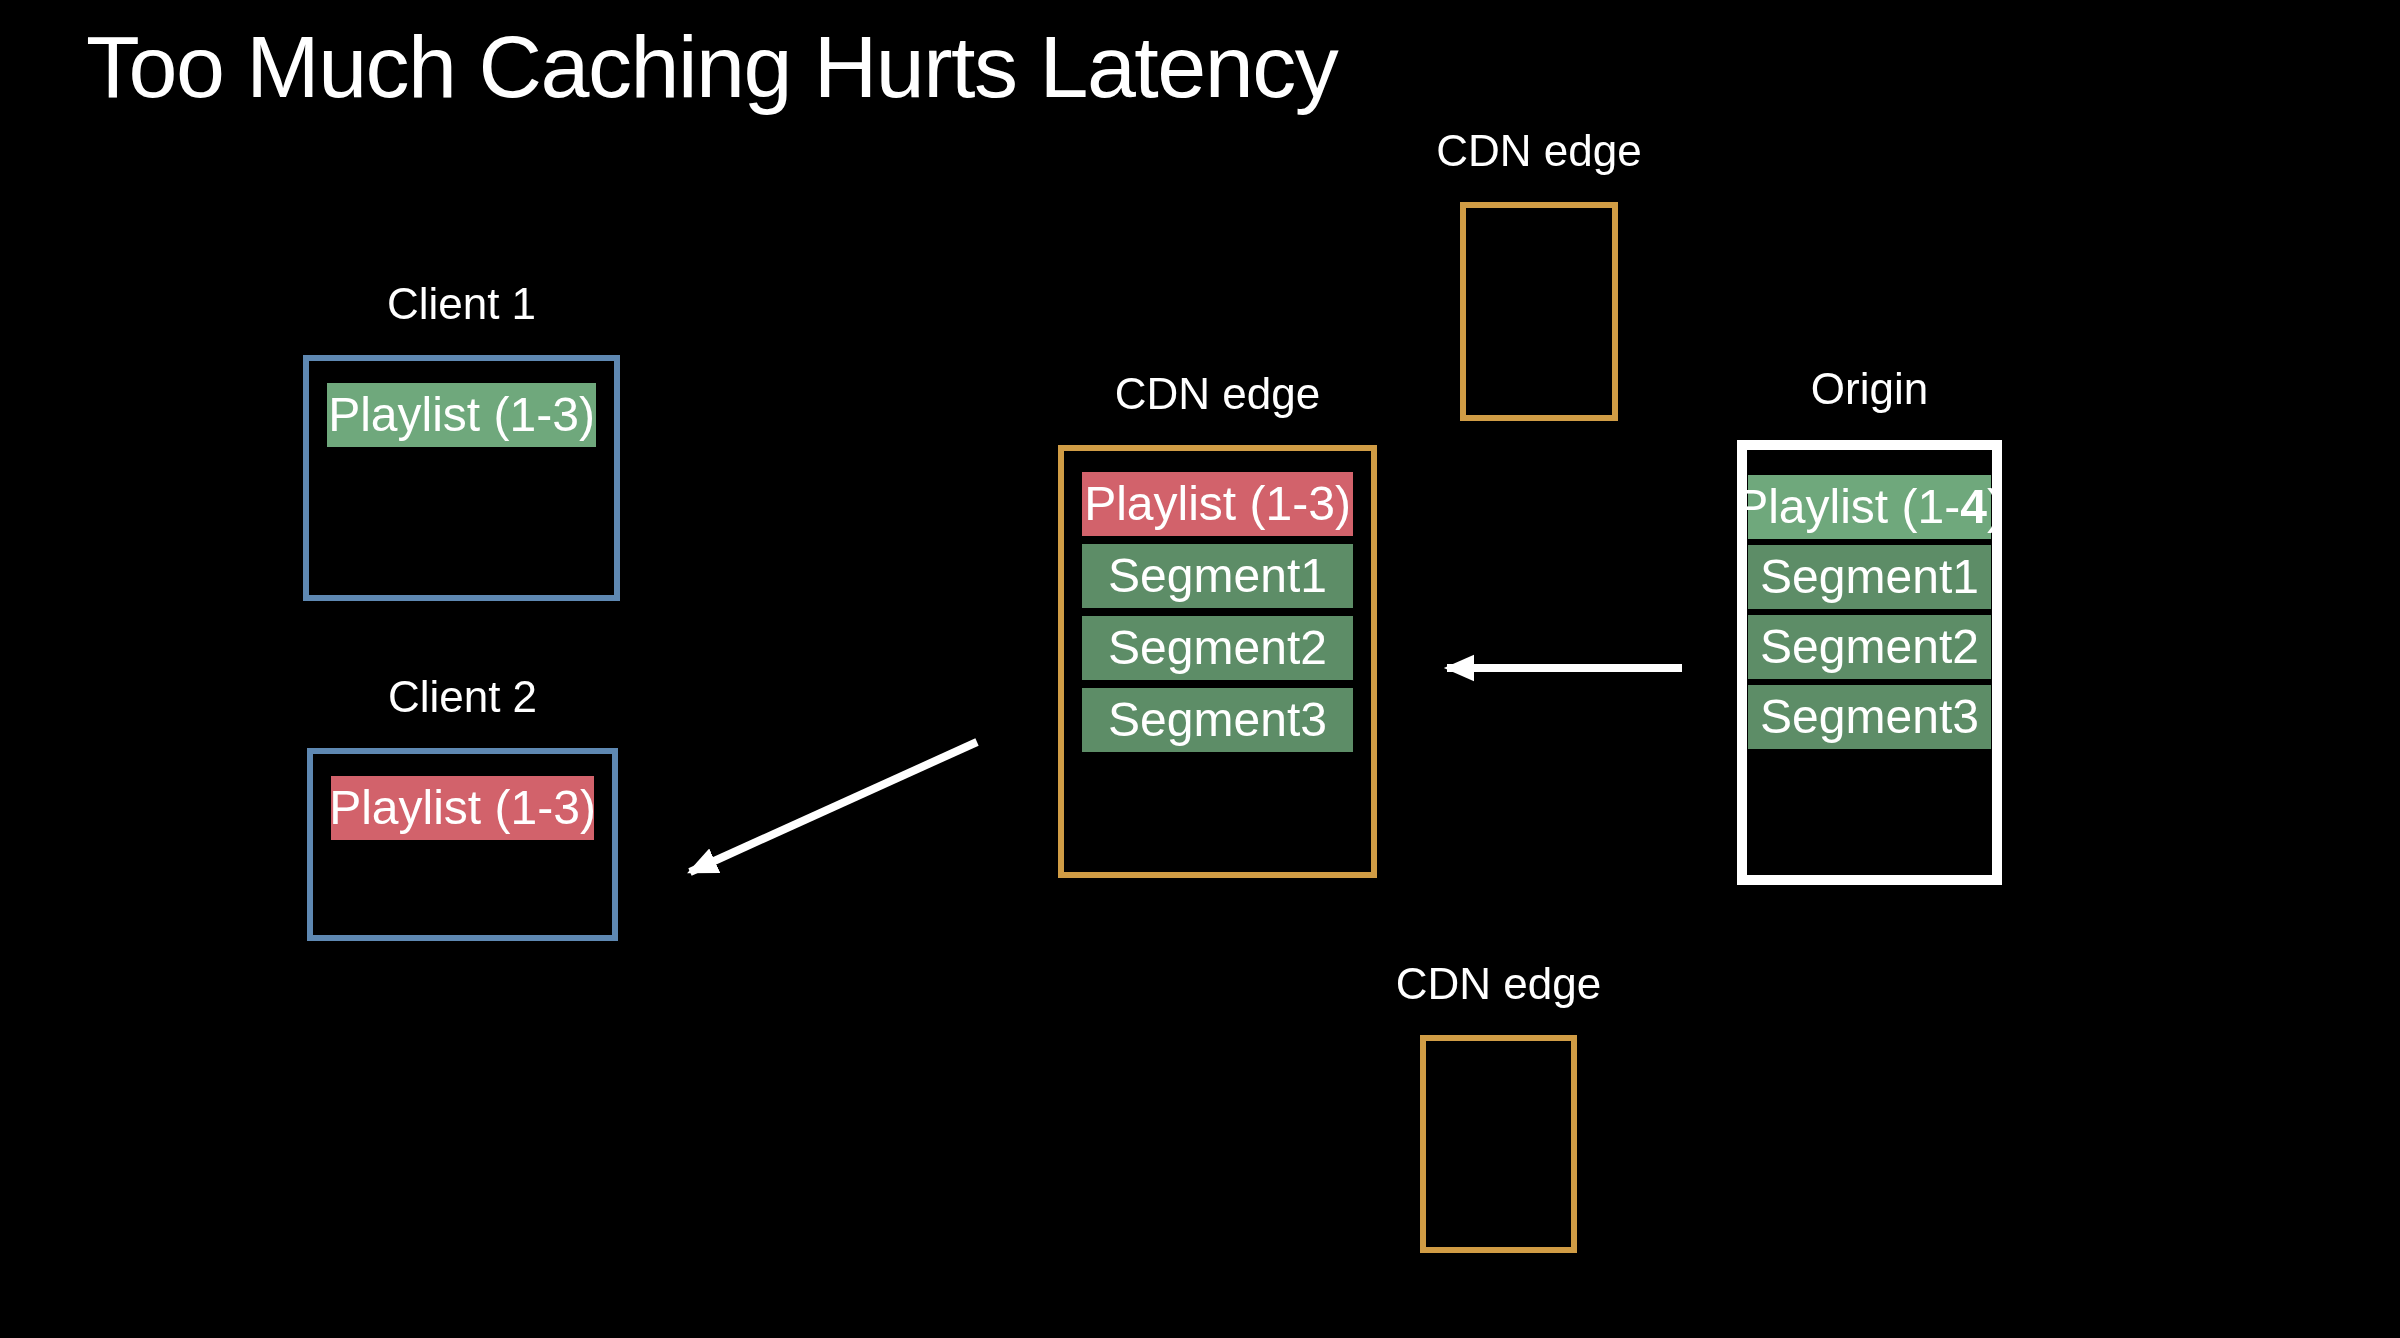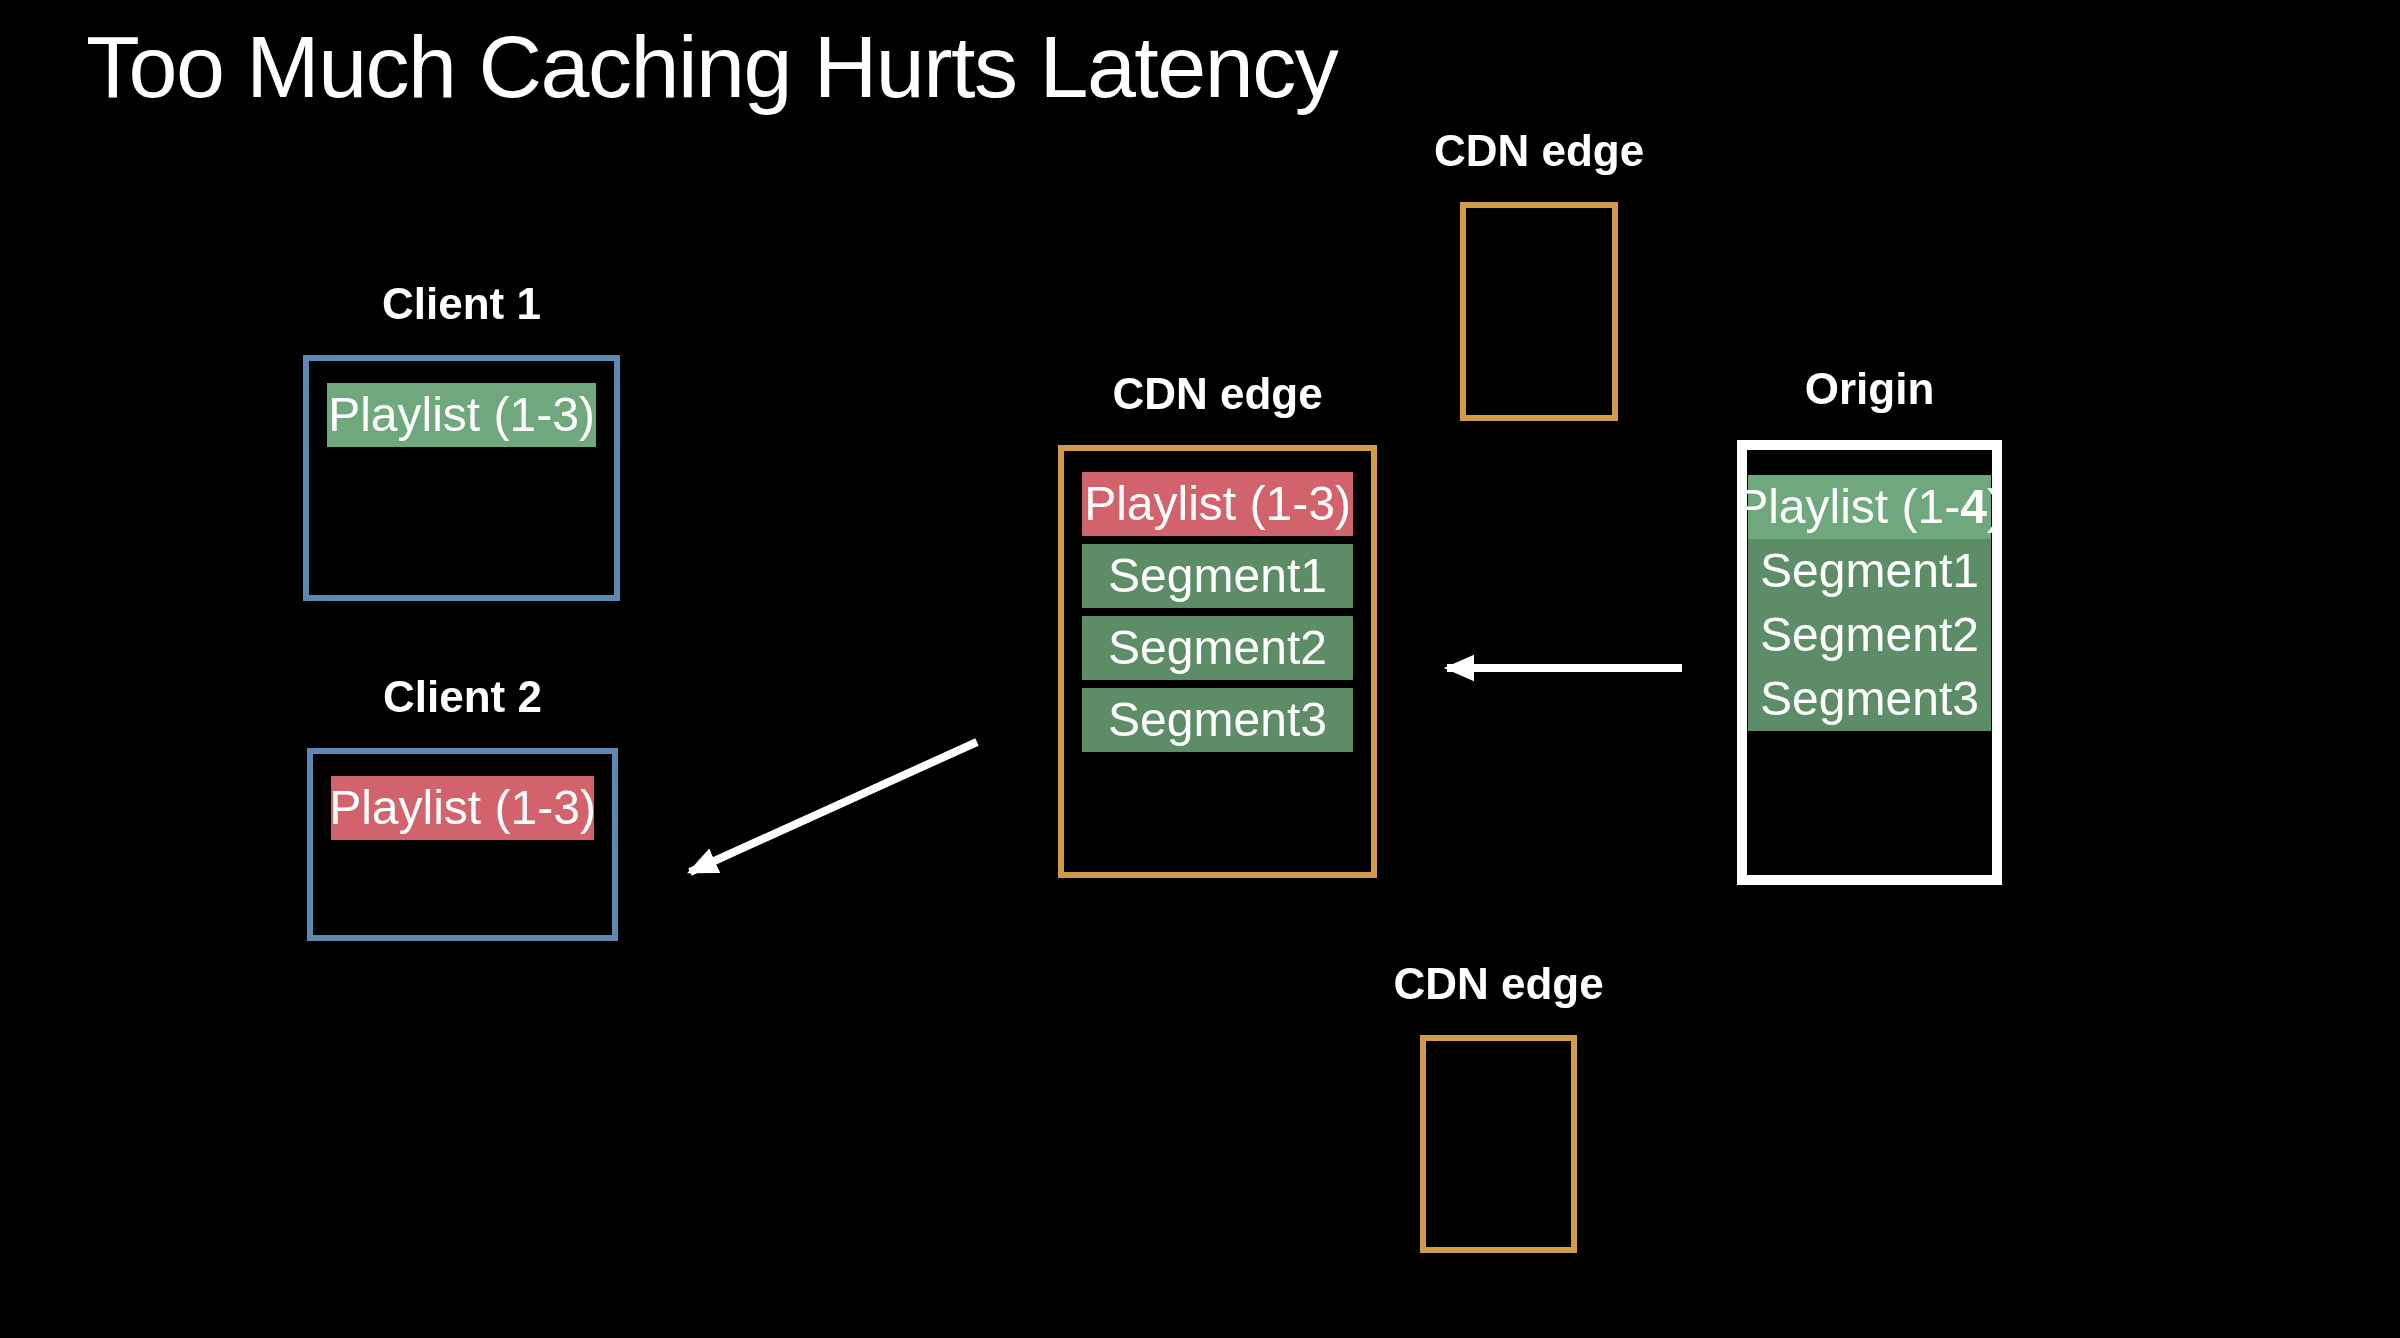--- a/index.html
+++ b/index.html
@@ -11,30 +11,30 @@
   }
   .title{
     position:absolute;left:86px;top:16px;margin:0;
     font-size:88px;font-weight:400;letter-spacing:-1.5px;
     color:var(--text,#fff);white-space:nowrap;
   }
   .node{position:absolute;}
   .node-label{
     position:absolute;bottom:calc(100% + 26px);left:50%;
     transform:translateX(-50%);
-    font-size:44px;font-weight:700;white-space:nowrap;
+    font-size:44px;font-weight:400;white-space:nowrap;
   }
   .node-box{
     width:100%;height:100%;box-sizing:border-box;
     display:flex;flex-direction:column;
     background:transparent;
   }
   .box-client{border:6px solid var(--client-border,#5E88B2);padding:22px 18px;gap:8px;}
   .box-edge{border:6px solid var(--edge-border,#D09C45);padding:21px 18px;gap:8px;}
-  .box-origin{border:10px solid var(--origin-border,#FFF);padding:25px 1px;}
+  .box-origin{border:10px solid var(--origin-border,#FFF);padding:25px 1px;gap:6px;}
   .chip{
     flex:0 0 64px;min-height:64px;
     display:flex;align-items:center;justify-content:center;
     font-size:48px;line-height:1;color:var(--text,#fff);
     white-space:nowrap;
   }
   .tone-fresh-green{background:var(--fresh-green,#6FA87C);}
   .tone-segment-green{background:var(--segment-green,#5D8D67);}
   .tone-stale-red{background:var(--stale-red,#D2626B);}
   .chip .bold{font-weight:700;}

